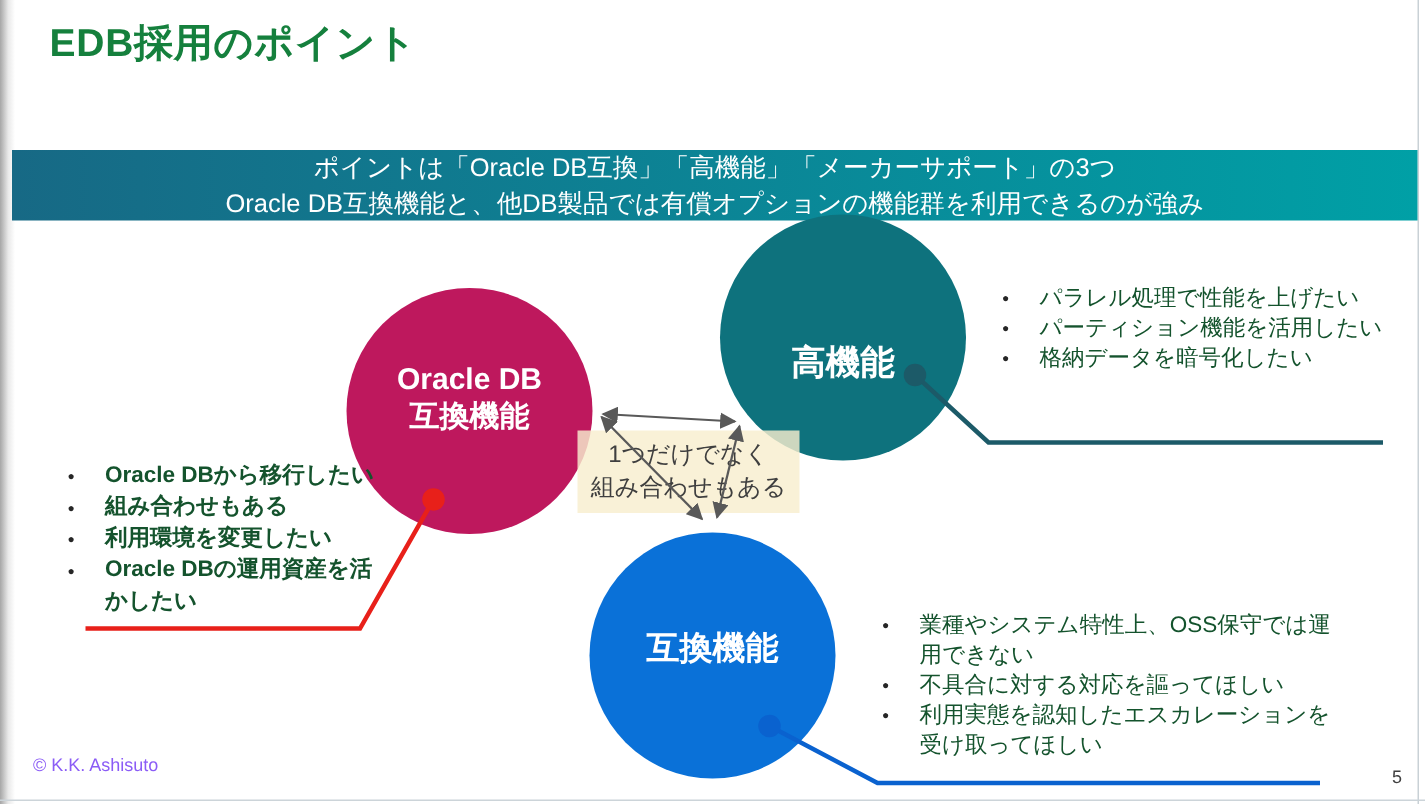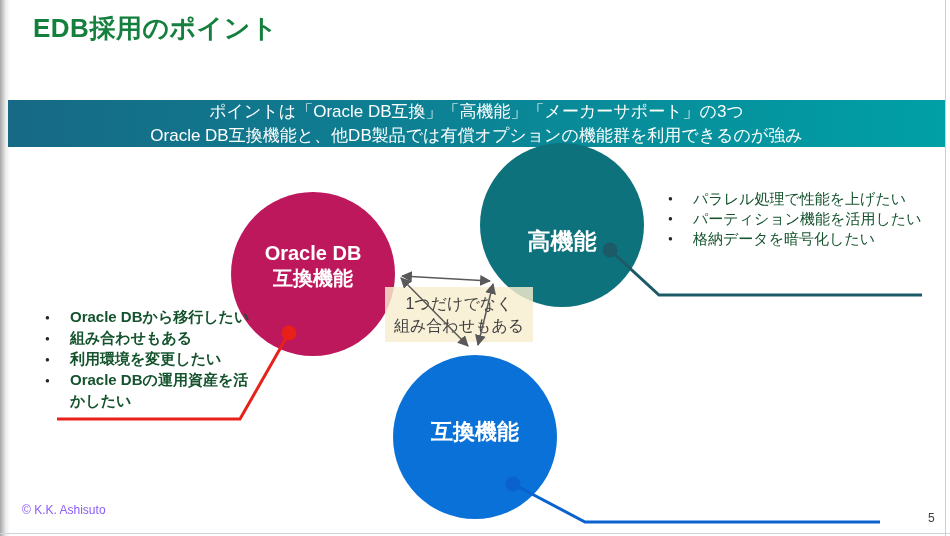--- a/index.html
+++ b/index.html
@@ -97,20 +97,25 @@
     <li>利用環境を変更したい</li>
     <li>Oracle DBの運用資産を活かしたい</li>
   </ul>
 
   <ul class="blist list-features">
     <li>パラレル処理で性能を上げたい</li>
     <li>パーティション機能を活用したい</li>
     <li>格納データを暗号化したい</li>
   </ul>
 
+  <ul class="blist list-support">
+    <li>業種やシステム特性上、OSS保守では運用できない</li>
+    <li>不具合に対する対応を謳ってほしい</li>
+    <li>利用実態を認知したエスカレーションを受け取ってほしい</li>
+  </ul>
 
   <svg class="overlay" viewBox="0 0 950 536" xmlns="http://www.w3.org/2000/svg">
     <defs>
       <marker id="ah-end" viewBox="0 0 10 10" refX="9" refY="5" markerWidth="11" markerHeight="11" markerUnits="userSpaceOnUse" orient="auto">
         <path d="M0,0 L10,5 L0,10 z" fill="#595959"></path>
       </marker>
       <marker id="ah-start" viewBox="0 0 10 10" refX="1" refY="5" markerWidth="11" markerHeight="11" markerUnits="userSpaceOnUse" orient="auto">
         <path d="M10,0 L0,5 L10,10 z" fill="#595959"></path>
       </marker>
     </defs>

